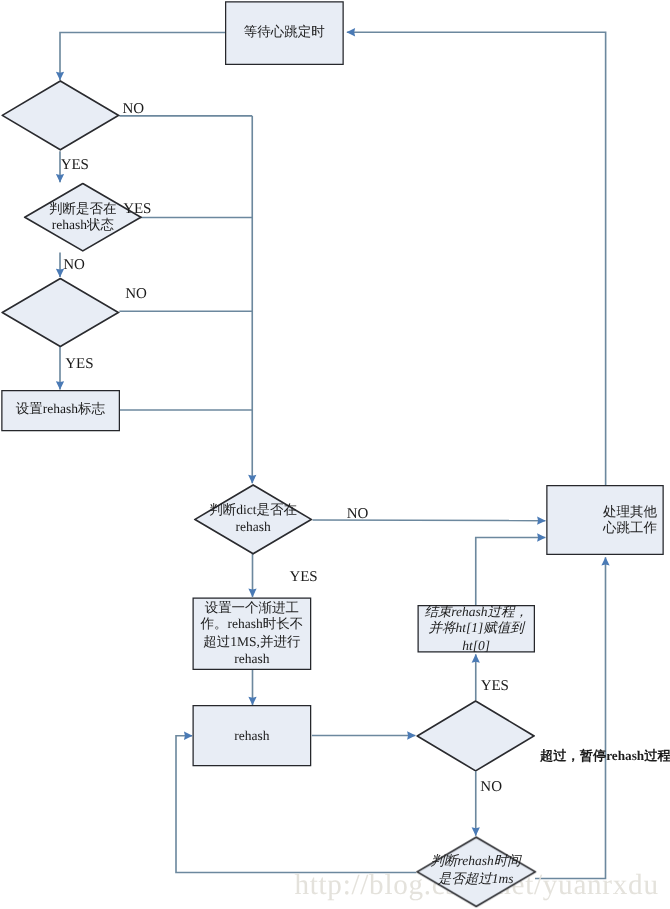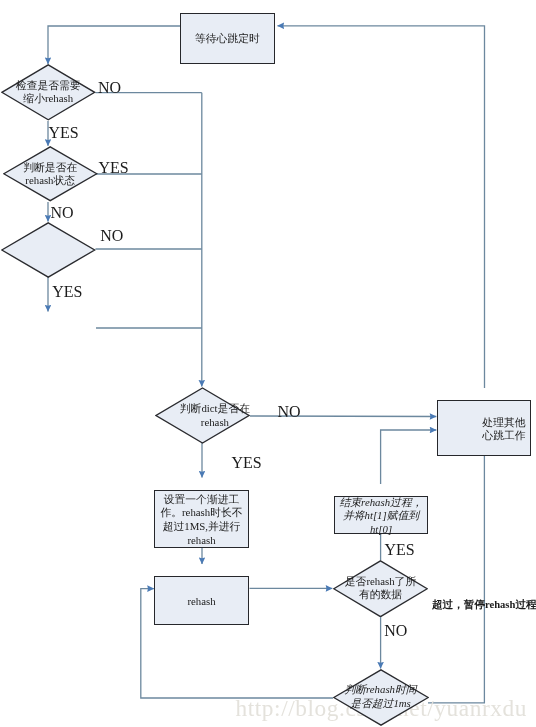--- a/index.html
+++ b/index.html
@@ -6,26 +6,26 @@
   html,body{margin:0;padding:0;background:#ffffff;}
   body{width:536px;height:727px;overflow:hidden;position:relative;
        font-family:"Liberation Serif",serif;}
   #stage{position:absolute;left:0;top:0;width:536px;height:727px;}
   #edges{position:absolute;left:0;top:0;width:536px;height:727px;}
   .elabel,.note,.wm{transform:translateZ(0);}
   .node .t{transform:translate3d(0,0.6px,0);}
   .dia .t{transform:translate3d(0,0.1px,0);}
   .node{position:absolute;box-sizing:border-box;display:flex;align-items:center;
         justify-content:center;text-align:center;color:#1b1b1b;}
-  .proc{background:#e8edf5;border:1.5px solid #26272b;margin-top:12px;}
+  .proc{background:#e8edf5;border:1.5px solid #26272b;}
   .proc .t{line-height:13.6px;font-size:10.8px;}
   .dia{background:transparent;}
   .dia svg{position:absolute;left:0;top:0;}
   .dia .t{position:relative;z-index:2;line-height:13.6px;font-size:10.8px;}
-  .elabel{position:absolute;font-size:16px;color:#1b1b1b;white-space:nowrap;}
+  .elabel{position:absolute;font-size:12px;color:#1b1b1b;white-space:nowrap;}
   .note{position:absolute;font-size:10.6px;color:#1b1b1b;white-space:nowrap;font-weight:bold;}
   .wm{position:absolute;font-size:23.3px;color:#e4e2dc;white-space:nowrap;letter-spacing:0.59px;}
 </style>
 </head>
 <body>
 
 <div id="stage">
 
   <svg id="edges" viewBox="0 0 536 727">
     <defs>
@@ -55,20 +55,23 @@
       <path d="M428,702.8 L484.4,702.8 L484.4,445.8" marker-end="url(#ah)"></path>
     </g>
   </svg>
 
   <div class="wm" style="left:235.5px;top:695px;">http://blog.csdn.net/yuanrxdu</div>
 
   <div class="node proc" style="left:180px;top:0.6px;width:94.8px;height:51px;">
       <span class="t">等待心跳定时</span>
     </div>
 
+  <div class="node proc" style="left:0.8px;top:311.7px;width:95px;height:33px;">
+      <span class="t">设置rehash标志</span>
+    </div>
 
   <div class="node proc" style="left:436.7px;top:388.3px;width:94.5px;height:56px;padding-left:40px;">
       <span class="t">处理其他心跳工作</span>
     </div>
 
   <div class="node proc" style="left:154px;top:478px;width:95px;height:58px;align-items:center;">
       <span class="t">设置一个渐进工<br>作。rehash时长不<br>超过1MS,并进行<br>rehash</span>
     </div>
 
   <div class="node proc" style="left:334px;top:484px;width:94px;height:38px;font-style:italic;">
@@ -76,48 +79,46 @@
     </div>
 
   <div class="node proc" style="left:154px;top:564px;width:95px;height:49px;">
       <span class="t">rehash</span>
     </div>
 
   <div class="node dia" style="left:1px;top:64px;width:94.5px;height:56.6px;">
     <svg width="94.5" height="56.6" viewBox="0 0 94.5 56.6">
         <polygon points="47.25,0.8 93.7,28.3 47.25,55.8 0.8,28.3" fill="#e8edf5" stroke="#2a2b2f" stroke-width="1.35"></polygon>
       </svg>
-    <span class="t">检查是否需要<br>缩小rehash</span>
   </div>
 
-  <div class="node dia" style="left:3px;top:146.4px;width:94.5px;height:55.5px;">
+  <div class="node dia" style="left:19px;top:146.4px;width:94.5px;height:55.5px;">
     <svg width="94.5" height="55.5" viewBox="0 0 94.5 55.5">
         <polygon points="47.25,0.8 93.7,27.75 47.25,54.7 0.8,27.75" fill="#e8edf5" stroke="#2a2b2f" stroke-width="1.35"></polygon>
       </svg>
     <span class="t">判断是否在<br>rehash状态</span>
   </div>
 
   <div class="node dia" style="left:1px;top:221.6px;width:94.5px;height:56px;">
     <svg width="94.5" height="56" viewBox="0 0 94.5 56">
         <polygon points="47.25,0.8 93.7,28 47.25,55.2 0.8,28" fill="#e8edf5" stroke="#2a2b2f" stroke-width="1.35"></polygon>
       </svg>
   </div>
 
-  <div class="node dia" style="left:155px;top:387px;width:95px;height:57px;justify-content:flex-end;">
+  <div class="node dia" style="left:155px;top:387px;width:95px;height:57px;">
     <svg width="95" height="57" viewBox="0 0 95 57">
         <polygon points="47.5,1 94,28.5 47.5,56 1,28.5" fill="#e8edf5" stroke="#2a2b2f" stroke-width="1.35"></polygon>
       </svg>
     <span class="t">判断dict是否在<br>rehash</span>
   </div>
 
   <div class="node dia" style="left:333px;top:559.5px;width:95px;height:57.5px;">
     <svg width="95" height="57.5" viewBox="0 0 95 57.5">
         <polygon points="47.5,0.8 94.2,28.75 47.5,56.7 0.8,28.75" fill="#e8edf5" stroke="#2a2b2f" stroke-width="1.35"></polygon>
       </svg>
-    <span class="t">是否rehash了所<br>有的数据</span>
   </div>
 
   <div class="node dia" style="left:332.5px;top:668.5px;width:96px;height:57px;font-style:italic;">
     <svg width="96" height="57" viewBox="0 0 96 57">
         <polygon points="48,0.8 95.2,28.5 48,56.2 0.8,28.5" fill="#e8edf5" stroke="#2a2b2f" stroke-width="1.35"></polygon>
       </svg>
     <span class="t">判断rehash时间<br>是否超过1ms</span>
   </div>
 
   <div class="elabel" style="left:98px;top:78.5px;">NO</div>

